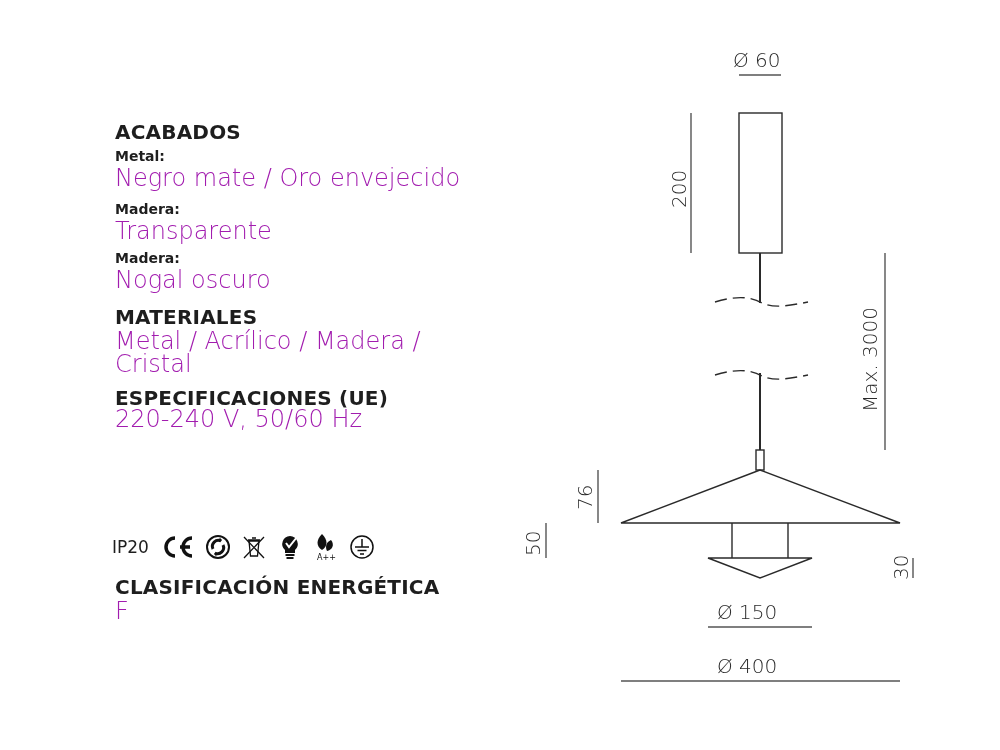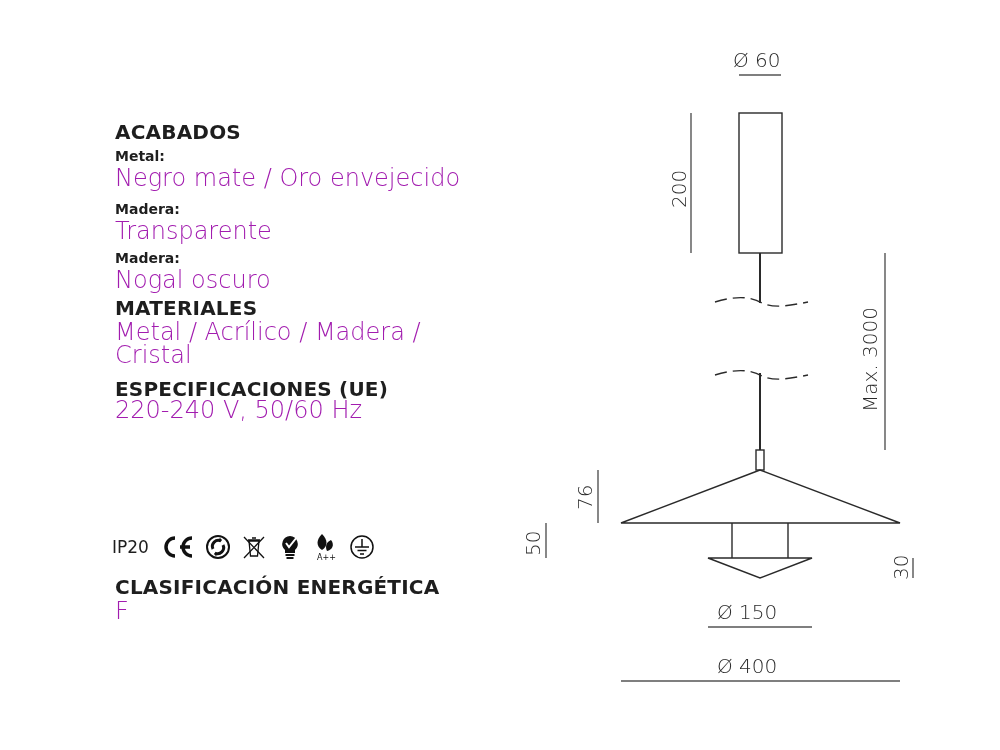--- a/index.html
+++ b/index.html
@@ -21,21 +21,21 @@
 
 <div class="specs">
   <div class="h">ACABADOS</div>
   <div class="sub" style="margin-top:3px">Metal:</div>
   <div class="val">Negro mate / Oro envejecido</div>
   <div class="sub" style="margin-top:8px">Madera:</div>
   <div class="val">Transparente</div>
   <div class="sub" style="margin-top:4px">Madera:</div>
   <div class="val">Nogal oscuro</div>
 
-  <div class="h" style="margin-top:6px">MATERIALES</div>
+  <div class="h" style="margin-top:15px">MATERIALES</div>
   <div class="val" style="margin-top:3px">Metal / Acrílico / Madera / Cristal</div>
 
   <div class="h" style="margin-top:12px">ESPECIFICACIONES (UE)</div>
   <div class="val">220-240 V, 50/60 Hz</div>
 </div>
 
 <div class="icons">
   <span class="ip">IP20</span>
   <svg class="ico" style="width:34px" viewBox="0 0 34 26">
     <path d="M14 4 A9 9 0 1 0 14 22" fill="none" stroke="#111" stroke-width="3.5"></path>

